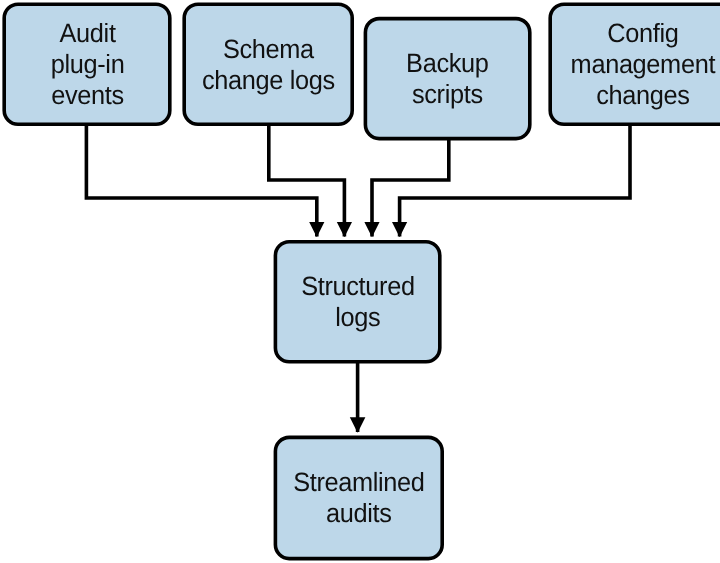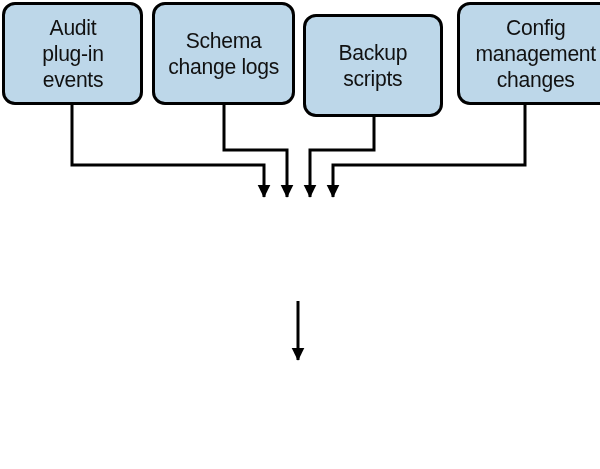--- a/index.html
+++ b/index.html
@@ -89,15 +89,23 @@
     <span class="node-label">Backup
 scripts</span>
   </div>
 
   <div class="node n-config">
     <span class="node-label">Config
 management
 changes</span>
   </div>
 
+  <div class="node n-structured">
+    <span class="node-label">Structured
+logs</span>
+  </div>
 
+  <div class="node n-streamlined">
+    <span class="node-label">Streamlined
+audits</span>
+  </div>
 
 </div>
 
 </body></html>

